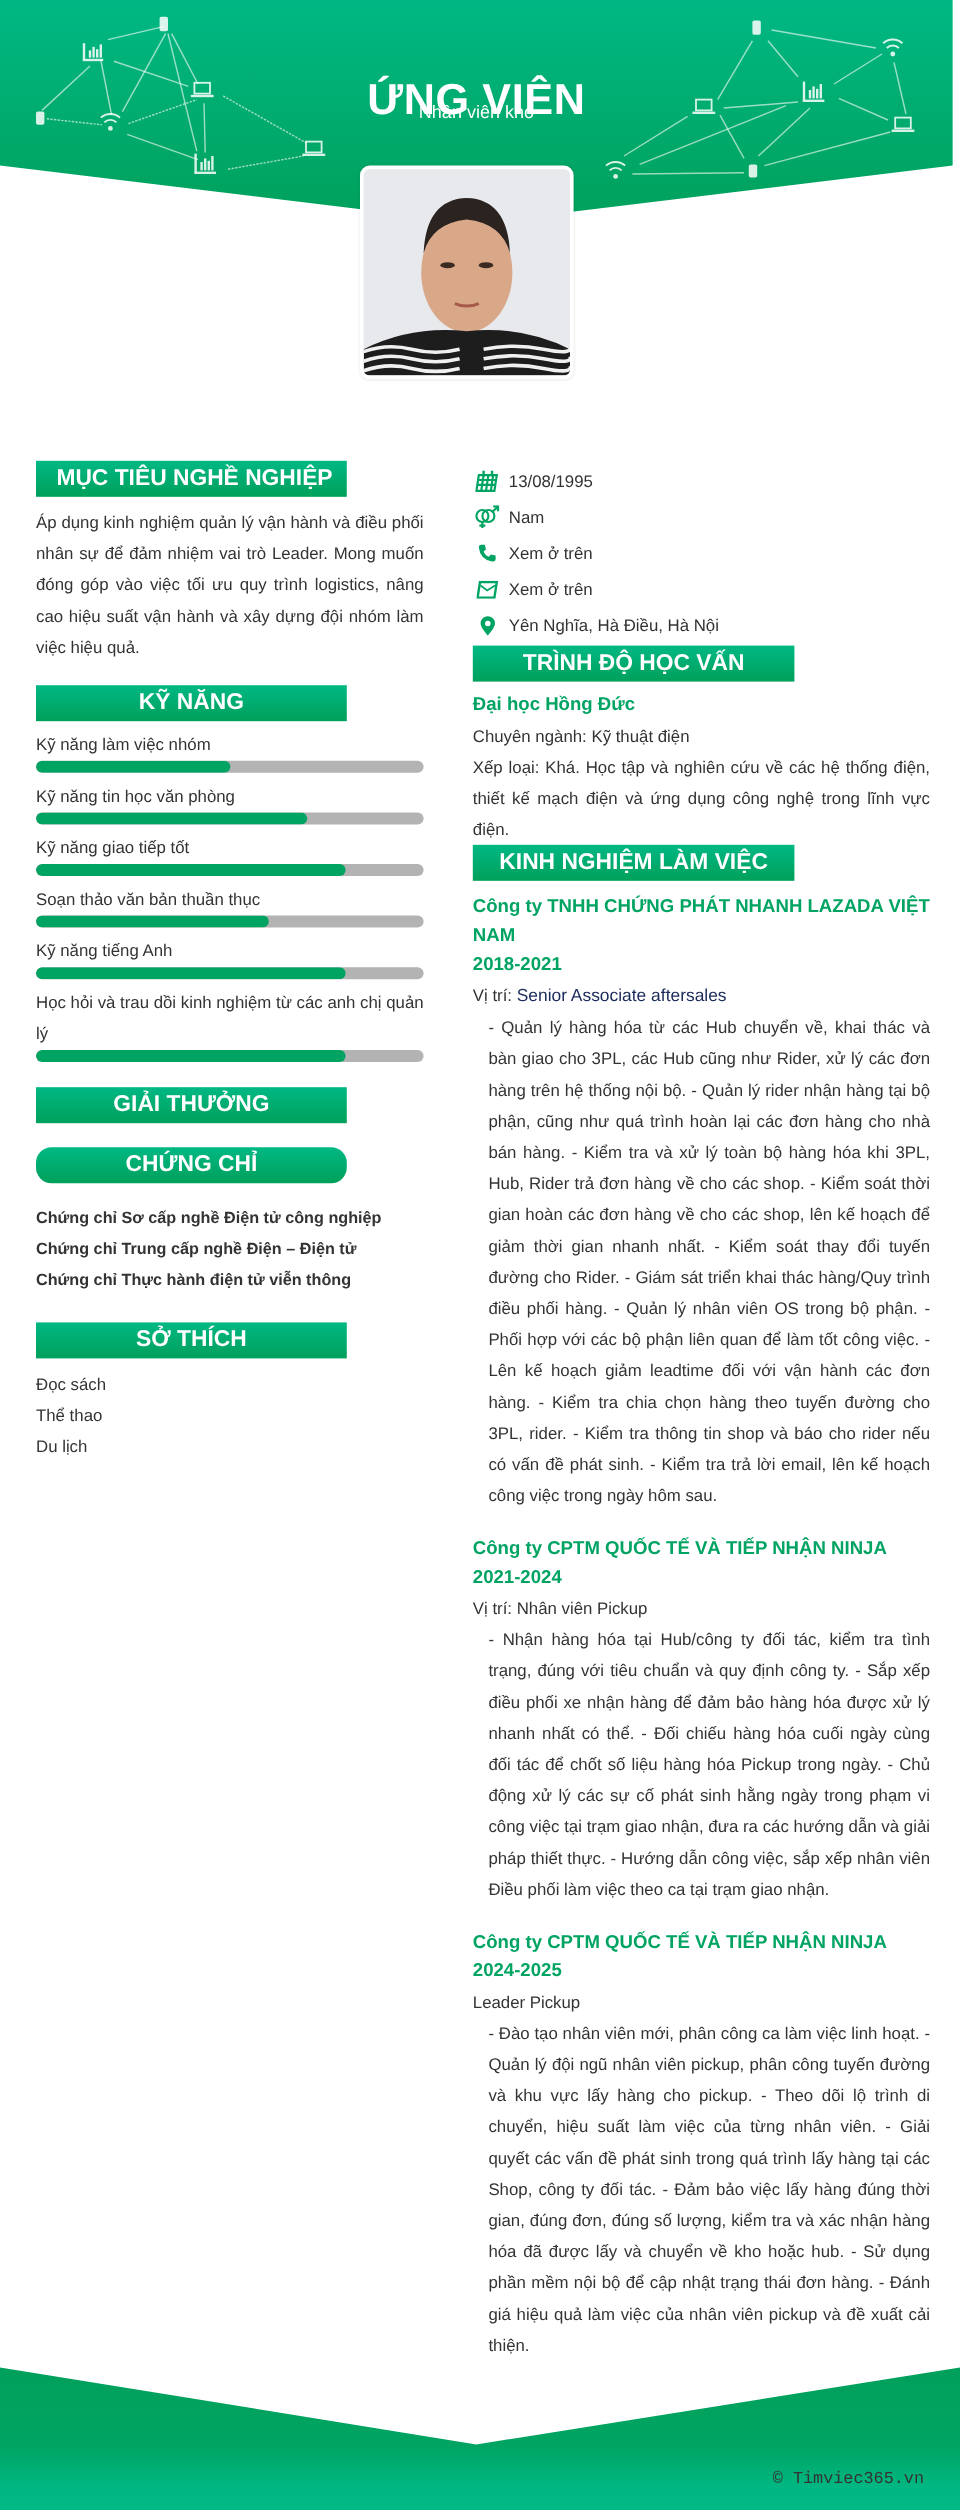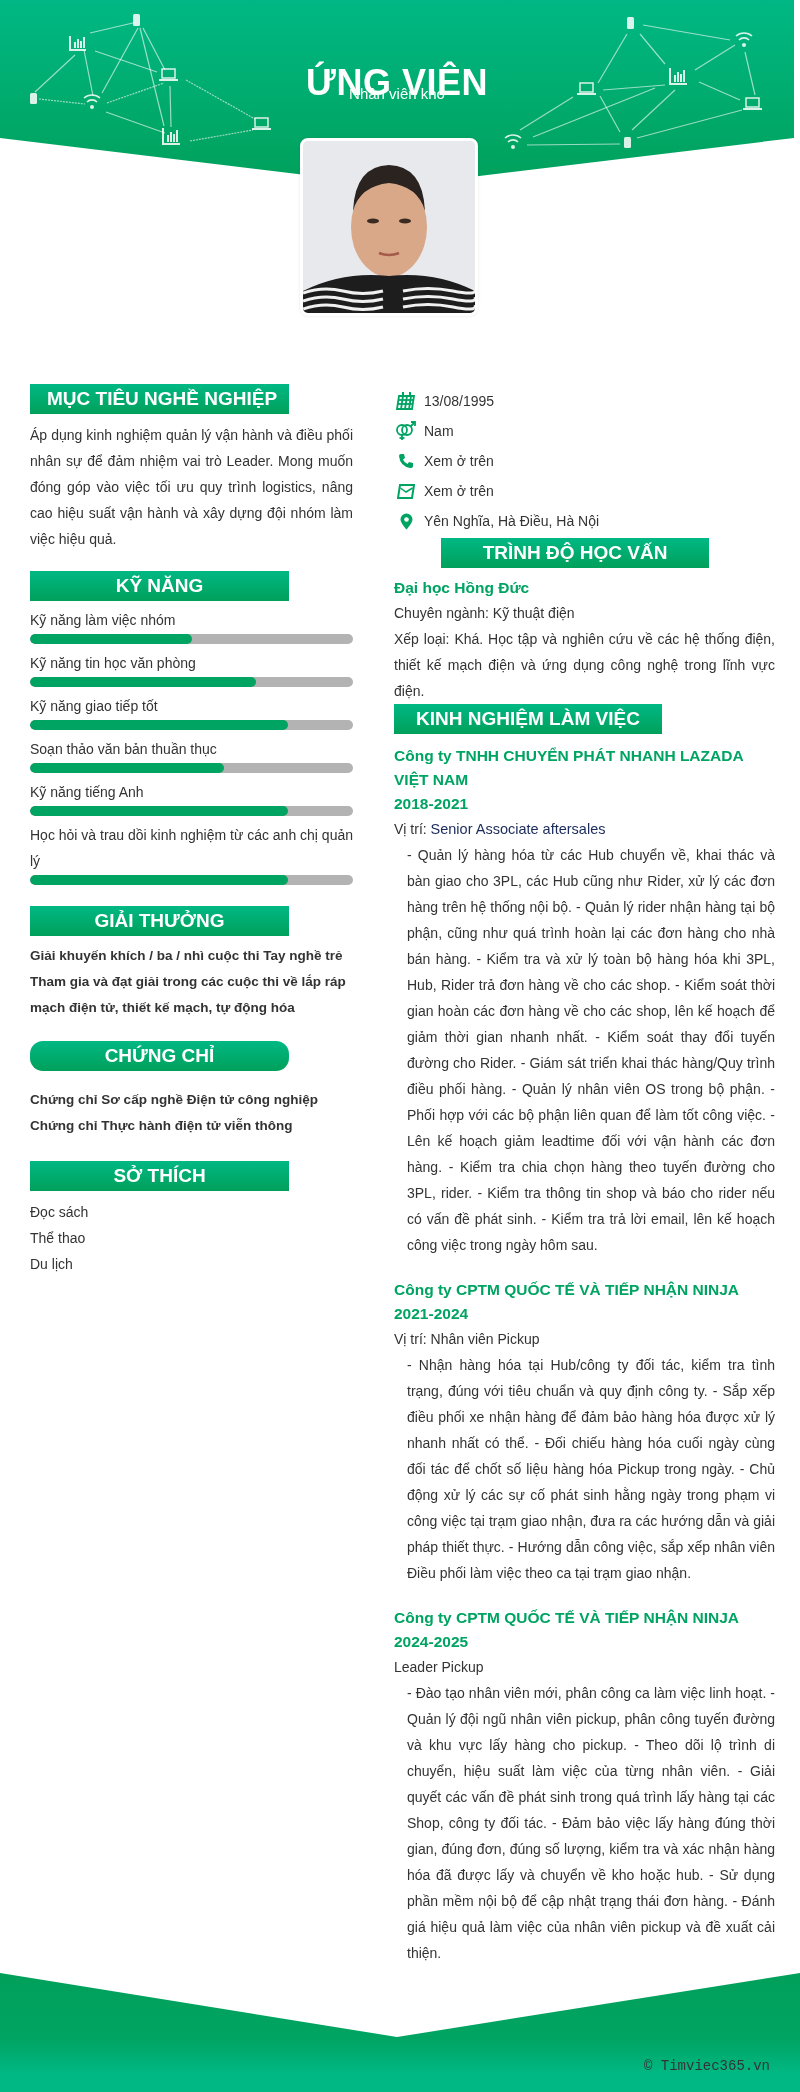--- a/index.html
+++ b/index.html
@@ -213,28 +213,25 @@
     </div>
     <div class="skill">
       <div class="skill-name">Học hỏi và trau dồi kinh nghiệm từ các anh chị quản lý</div>
       <div class="skill-bar">
           <div class="skill-fill" style="width: 80%;"></div>
         </div>
     </div>
   </div>
 
   <div class="sec-title" style="margin-top:21px;">GIẢI THƯỞNG</div>
-  <div class="bold-list" style="margin-top:7px;">
-    <div>Giải khuyến khích / ba / nhì cuộc thi Tay nghề trẻ</div>
-    <div>Tham gia và đạt giải trong các cuộc thi về lắp ráp mạch điện tử, thiết kế mạch, tự động hóa</div>
-  </div>
 
   <div class="sec-title" style="margin-top:20px;border-radius:13px;">CHỨNG CHỈ</div>
   <div class="bold-list" style="margin-top:16px;">
     <div>Chứng chỉ Sơ cấp nghề Điện tử công nghiệp</div>
+    <div>Chứng chỉ Trung cấp nghề Điện – Điện tử</div>
     <div>Chứng chỉ Thực hành điện tử viễn thông</div>
   </div>
 
   <div class="sec-title" style="margin-top:22px;">SỞ THÍCH</div>
   <div class="plain-list" style="margin-top:8px;">
     <div>Đọc sách</div>
     <div>Thể thao</div>
     <div>Du lịch</div>
   </div>
 </div>
@@ -294,31 +291,31 @@
       <span class="ic">
         <svg width="13" height="17" viewBox="0 0 13 17">
             <path d="M6.5,0.5 A6,6 0 0 1 12.5,6.5 C12.5,10 6.5,16.5 6.5,16.5 C6.5,16.5 0.5,10 0.5,6.5 A6,6 0 0 1 6.5,0.5Z" fill="#00a462"></path>
             <circle cx="6.5" cy="6.5" r="2.3" fill="#fff"></circle>
           </svg>
       </span>
       <span>Yên Nghĩa, Hà Điều, Hà Nội</span>
     </div>
   </div>
 
-  <div class="sec-title" style="margin-top:2px;margin-left:47px;">TRÌNH ĐỘ HỌC VẤN</div>
+  <div class="sec-title" style="margin-top:2px;">TRÌNH ĐỘ HỌC VẤN</div>
   <div style="margin-top:8px;">
     <div class="green-head">Đại học Hồng Đức</div>
     <div class="pos">Chuyên ngành: Kỹ thuật điện</div>
     <div class="para">Xếp loại: Khá. Học tập và nghiên cứu về các hệ thống điện, thiết kế mạch điện và ứng dụng công nghệ trong lĩnh vực điện.</div>
   </div>
 
   <div class="sec-title" style="">KINH NGHIỆM LÀM VIỆC</div>
 
   <div style="margin-top:10px;">
-    <div class="green-head">Công ty TNHH CHUYỂN PHÁT NHANH LAZADA VIỆT NAM</div>
+    <div class="green-head">Công ty TNHH CHỨNG PHÁT NHANH LAZADA VIỆT NAM</div>
     <div class="green-head">2018-2021</div>
     <div class="pos"><span>Vị trí: </span><span class="val">Senior Associate aftersales</span></div>
     <div class="job-desc">- Quản lý hàng hóa từ các Hub chuyển về, khai thác và bàn giao cho 3PL, các Hub cũng như Rider, xử lý các đơn hàng trên hệ thống nội bộ. - Quản lý rider nhận hàng tại bộ phận, cũng như quá trình hoàn lại các đơn hàng cho nhà bán hàng. - Kiểm tra và xử lý toàn bộ hàng hóa khi 3PL, Hub, Rider trả đơn hàng về cho các shop. - Kiểm soát thời gian hoàn các đơn hàng về cho các shop, lên kế hoạch để giảm thời gian nhanh nhất. - Kiểm soát thay đổi tuyến đường cho Rider. - Giám sát triển khai thác hàng/Quy trình điều phối hàng. - Quản lý nhân viên OS trong bộ phận. - Phối hợp với các bộ phận liên quan để làm tốt công việc. - Lên kế hoạch giảm leadtime đối với vận hành các đơn hàng. - Kiểm tra chia chọn hàng theo tuyến đường cho 3PL, rider. - Kiểm tra thông tin shop và báo cho rider nếu có vấn đề phát sinh. - Kiểm tra trả lời email, lên kế hoạch công việc trong ngày hôm sau.</div>
   </div>
 
   <div style="margin-top:20px;">
     <div class="green-head">Công ty CPTM QUỐC TẾ VÀ TIẾP NHẬN NINJA</div>
     <div class="green-head">2021-2024</div>
     <div class="pos"><span>Vị trí: </span><span>Nhân viên Pickup</span></div>
     <div class="job-desc">- Nhận hàng hóa tại Hub/công ty đối tác, kiểm tra tình trạng, đúng với tiêu chuẩn và quy định công ty. - Sắp xếp điều phối xe nhận hàng để đảm bảo hàng hóa được xử lý nhanh nhất có thể. - Đối chiếu hàng hóa cuối ngày cùng đối tác để chốt số liệu hàng hóa Pickup trong ngày. - Chủ động xử lý các sự cố phát sinh hằng ngày trong phạm vi công việc tại trạm giao nhận, đưa ra các hướng dẫn và giải pháp thiết thực. - Hướng dẫn công việc, sắp xếp nhân viên Điều phối làm việc theo ca tại trạm giao nhận.</div>

